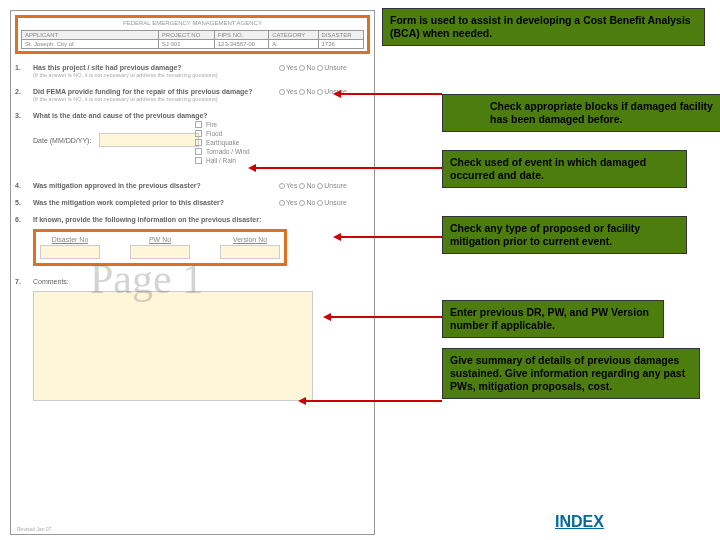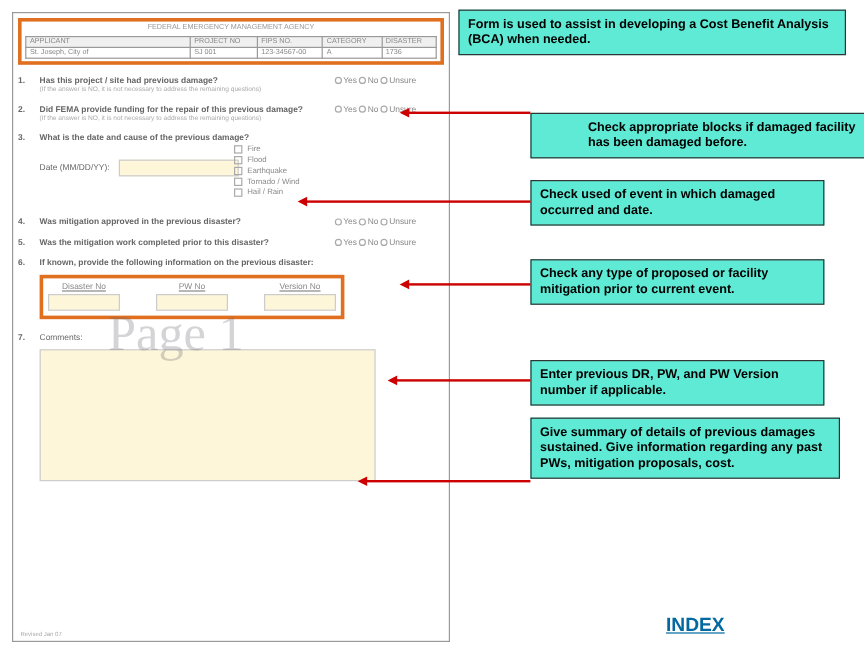--- a/index.html
+++ b/index.html
@@ -37,21 +37,21 @@
   
   .comments-box { width: 280px; height: 110px; background: #fdf6d9; border: 1px solid #ccc; margin-left: 18px; margin-top: 6px; }
   
   .watermark { position: absolute; left: 90px; top: 255px; font-size: 42px; color: rgba(100,100,110,0.28); font-family: "Times New Roman", serif; font-weight: normal; pointer-events: none; }
   
   .orange-box { border: 3px solid #e07020; display: inline-block; }
   
   .revised { position: absolute; bottom: 2px; left: 6px; font-size: 5px; color: #aaa; }
   
   
-  .annotation { position: absolute; border: 1px solid #333; background: #5eead4; padding: 5px 7px; font-size: 10.5px; font-weight: bold; color: #000; line-height: 1.25; }
+  .annotation { position: absolute; border: 1px solid #333; background: #4d7c0f; padding: 5px 7px; font-size: 10.5px; font-weight: bold; color: #000; line-height: 1.25; }
   
   .arrow { position: absolute; height: 2px; background: #c00; }
   .arrow::before { content: ""; position: absolute; left: -7px; top: -3px; border-right: 8px solid #c00; border-top: 4px solid transparent; border-bottom: 4px solid transparent; }
   
   .index-link { position: absolute; left: 555px; top: 513px; font-size: 16px; font-weight: bold; text-decoration: underline; color: #0369a1; }
 </style>
 </head>
 <body>
 
 <div class="form-container">
@@ -164,21 +164,21 @@
 
   <div class="revised">Revised Jan 07</div>
 </div>
 
 <div class="watermark">Page 1</div>
 
 <div class="annotation" style="left:382px; top:8px; width:323px;">Form is used to assist in developing a Cost Benefit Analysis (BCA) when needed.</div>
 <div class="annotation" style="left:442px; top:94px; width:280px;padding-left:47px;">Check appropriate blocks if damaged facility has been damaged before.</div>
 <div class="annotation" style="left:442px; top:150px; width:245px;">Check used of event in which damaged occurred and date.</div>
 <div class="annotation" style="left:442px; top:216px; width:245px;">Check any type of proposed or facility mitigation prior to current event.</div>
-<div class="annotation" style="left:442px; top:300px; width:245px;">Enter previous DR, PW, and PW Version number if applicable.</div>
+<div class="annotation" style="left:442px; top:300px; width:222px;">Enter previous DR, PW, and PW Version number if applicable.</div>
 <div class="annotation" style="left:442px; top:348px; width:258px;">Give summary of details of previous damages sustained.  Give information regarding any past PWs, mitigation proposals, cost.</div>
 
 <div class="arrow" style="left:340px; top:93px; width:102px;"></div>
 <div class="arrow" style="left:255px; top:167px; width:187px;"></div>
 <div class="arrow" style="left:340px; top:236px; width:102px;"></div>
 <div class="arrow" style="left:330px; top:316px; width:112px;"></div>
 <div class="arrow" style="left:305px; top:400px; width:137px;"></div>
 
 <div class="index-link">INDEX</div>
 

